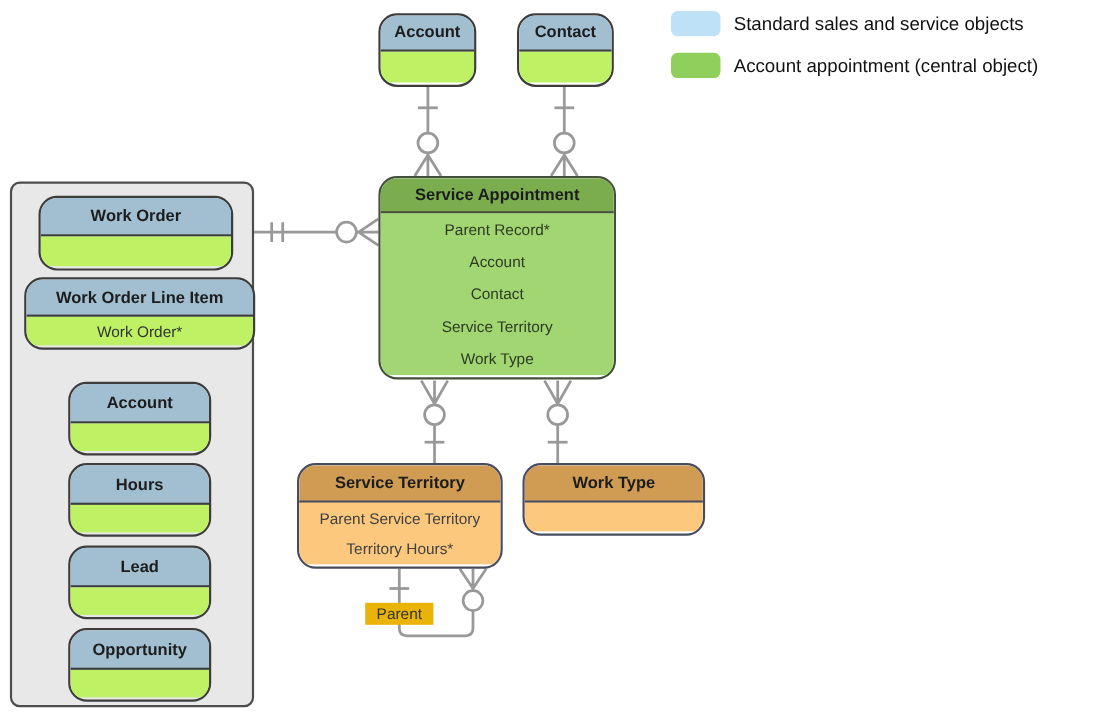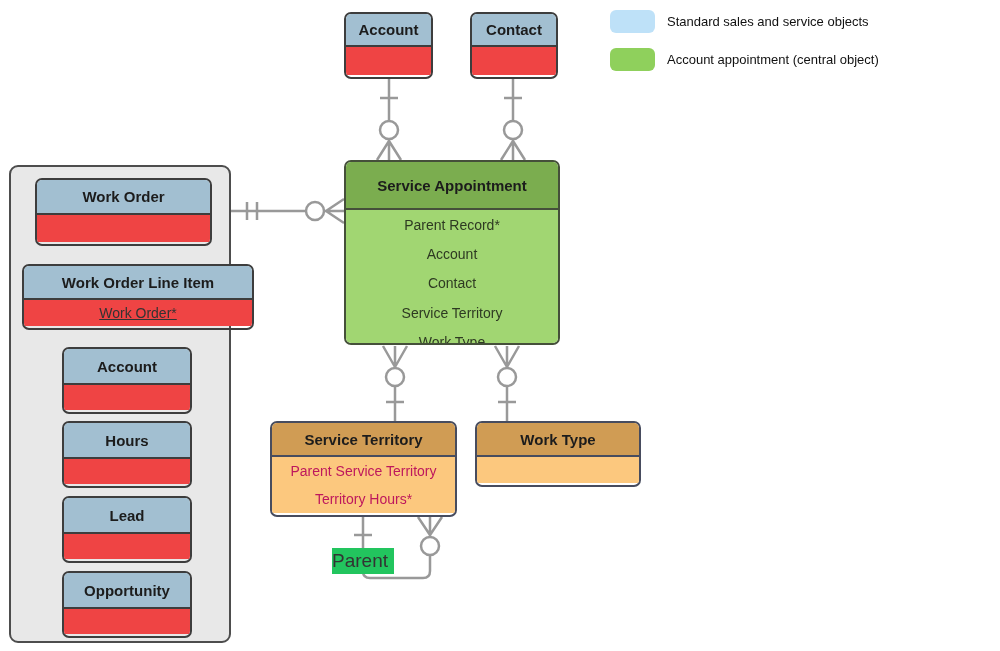--- a/index.html
+++ b/index.html
@@ -3,49 +3,49 @@
 <meta charset="utf-8">
 <style>
   html,body{margin:0;padding:0;background:#fff;}
   body{font-family:"Liberation Sans",sans-serif;}
   .canvas{position:relative;width:1000px;height:651px;background:#fff;overflow:hidden;}
 
   svg.connectors{position:absolute;left:0;top:0;z-index:1;}
   .conn{stroke:#999;stroke-width:2.5;fill:none;}
   .conn-circle{stroke:#999;stroke-width:2.5;fill:#fff;}
 
-  .entity{position:absolute;z-index:2;border-radius:7px;overflow:hidden;box-sizing:border-box;}
+  .entity{position:absolute;z-index:2;border-radius:17px;overflow:hidden;box-sizing:border-box;}
   .e-head{display:flex;align-items:center;justify-content:center;font-weight:bold;
           font-size:15px;color:#1c1c1c;box-sizing:border-box;}
   .e-body{display:flex;flex-direction:column;justify-content:space-around;align-items:center;
           font-size:14px;color:#333;box-sizing:border-box;}
   .e-row{line-height:1;}
 
   .entity.blue{border:2px solid #3d3d3d;}
   .entity.blue .e-head{background:#A2BFD1;border-bottom:2px solid #3d3d3d;}
-  .entity.blue .e-body{background:#ef4444;text-decoration:underline;}
+  .entity.blue .e-body{background:#bef264;}
 
   .entity.green{border:2px solid #45503a;}
   .entity.green .e-head{background:#7BAD4F;border-bottom:2px solid #45503a;}
   .entity.green .e-body{background:#A1D672;color:#2e3a22;}
 
   .entity.orange{border:2px solid #474C5E;}
   .entity.orange .e-head{background:#D09C54;border-bottom:2px solid #474C5E;}
-  .entity.orange .e-body{background:#FCC87E;color:#be185d;}
+  .entity.orange .e-body{background:#FCC87E;color:#404040;}
 
   .panel{position:absolute;left:9px;top:165px;width:222px;height:478px;z-index:1;
          background:#E8E8E8;border:2px solid #4d4d4d;border-radius:9px;box-sizing:border-box;}
 
   .legend{position:absolute;left:610px;top:10px;z-index:2;}
   .legend-row{display:flex;align-items:center;margin-bottom:15px;}
   .legend-swatch{width:45px;height:23px;border-radius:6px;margin-right:12px;flex:0 0 auto;}
-  .legend-label{font-size:13px;color:#111;white-space:nowrap;}
+  .legend-label{font-size:17px;color:#111;white-space:nowrap;}
 
   .parent-label{position:absolute;left:332px;top:548px;width:62px;z-index:3;
-                background:#22c55e;text-align:left;font-size:19px;color:#333;padding:2px 0;}
+                background:#eab308;text-align:center;font-size:14px;color:#333;padding:2px 0;}
 </style>
 </head>
 <body>
 
 <div class="canvas">
 
   <svg class="connectors" width="1000" height="651">
 
     <g>
       <path class="conn" d="M389,79 L389,121"></path>
@@ -90,21 +90,21 @@
     </g>
   </svg>
 
   <div class="panel"></div>
 
   <div class="entity blue" style="left:35px;top:178px;width:177px;height:68px">
     <div class="e-head" style="height:35px">Work Order</div>
     <div class="e-body" style="height:27px"></div>
   </div>
 
-  <div class="entity blue" style="left:22px;top:264px;width:232px;height:66px">
+  <div class="entity blue" style="left:22px;top:252px;width:210px;height:66px">
     <div class="e-head" style="height:34px">Work Order Line Item</div>
     <div class="e-body" style="height:26px">
       <div class="e-row">Work Order*</div>
     </div>
   </div>
 
   <div class="entity blue" style="left:62px;top:347px;width:130px;height:67px">
     <div class="e-head" style="height:36px">Account</div>
     <div class="e-body" style="height:25px"></div>
   </div>
@@ -128,21 +128,21 @@
     <div class="e-head" style="height:33px">Account</div>
     <div class="e-body" style="height:28px"></div>
   </div>
 
   <div class="entity blue" style="left:470px;top:12px;width:88px;height:67px">
     <div class="e-head" style="height:33px">Contact</div>
     <div class="e-body" style="height:28px"></div>
   </div>
 
   <div class="entity green" style="left:344px;top:160px;width:216px;height:185px">
-    <div class="e-head" style="height:48px">Service Appointment</div>
+    <div class="e-head" style="height:32px">Service Appointment</div>
     <div class="e-body" style="height:147px">
       <div class="e-row">Parent Record*</div>
       <div class="e-row">Account</div>
       <div class="e-row">Contact</div>
       <div class="e-row">Service Territory</div>
       <div class="e-row">Work Type</div>
     </div>
   </div>
 
   <div class="entity orange" style="left:270px;top:421px;width:187px;height:96px">

